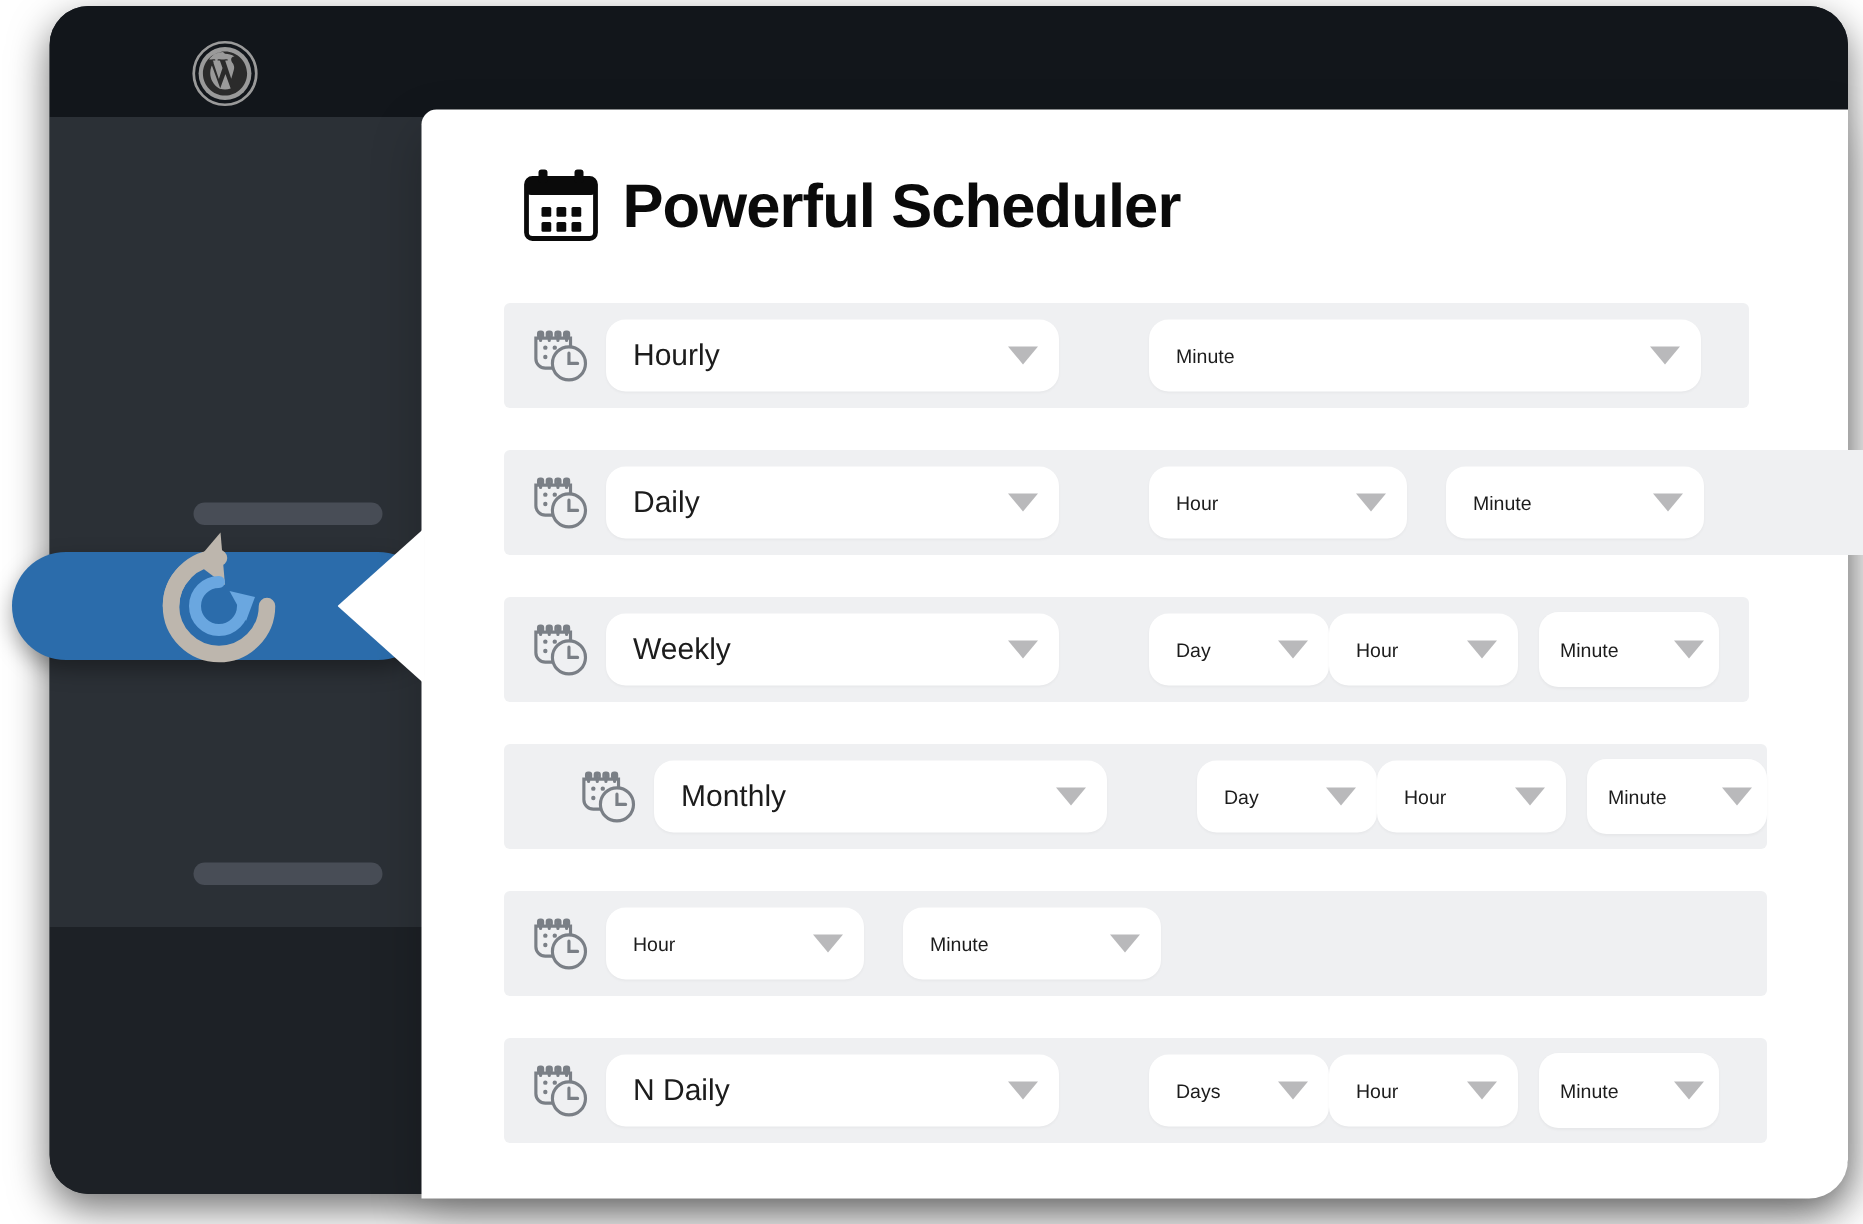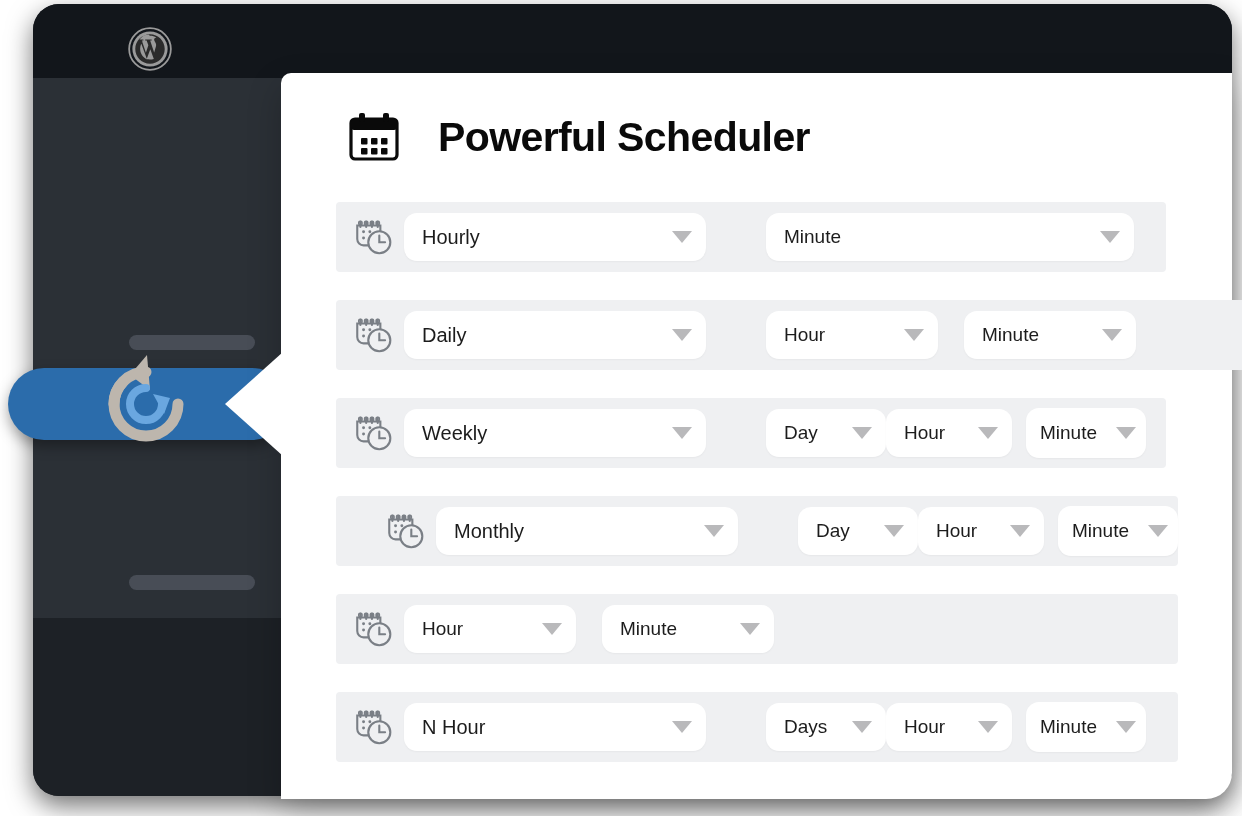--- a/index.html
+++ b/index.html
@@ -98,21 +98,21 @@
   .sync-icon {
     position: absolute;
     left: 92px; top: 350px;
     width: 108px; height: 108px;
   }
 
   
   .panel-header {
     position: absolute;
     left: 67px; top: 38px;
-    display: flex; align-items: center; gap: 38px;
+    display: flex; align-items: center; gap: 15px;
   }
   .cal-bold-icon { width: 52px; height: 52px; display: block; }
   .panel-title {
     font-size: 41px;
     font-weight: bold;
     color: #0a0a0a;
     letter-spacing: -0.6px;
     white-space: nowrap;
   }
 
@@ -144,21 +144,21 @@
     height: 48px;
     display: flex;
     align-items: center;
     justify-content: space-between;
     box-sizing: border-box;
     padding: 0 14px 0 18px;
     flex: none;
     box-shadow: 0 1px 2px rgba(0,0,0,0.04);
   }
   .sel .lbl {
-    font-size: 19px;
+    font-size: 13px;
     color: #1c1c1c;
     white-space: nowrap;
   }
   .caret {
     width: 0; height: 0;
     border-left: 10px solid transparent;
     border-right: 10px solid transparent;
     border-top: 12px solid #b9b9bb;
     margin-left: 14px;
     flex: none;
@@ -373,21 +373,21 @@
           <rect x="12" y="5" width="3" height="3.5" rx="1.2" fill="none" stroke="#7a7f86" stroke-width="1.6"></rect>
           <rect x="17.5" y="5" width="3" height="3.5" rx="1.2" fill="none" stroke="#7a7f86" stroke-width="1.6"></rect>
           <rect x="23" y="5" width="3" height="3.5" rx="1.2" fill="none" stroke="#7a7f86" stroke-width="1.6"></rect>
           <circle cx="11" cy="15" r="1.4" fill="#7a7f86"></circle>
           <circle cx="17" cy="15" r="1.4" fill="#7a7f86"></circle>
           <circle cx="11" cy="21" r="1.4" fill="#7a7f86"></circle>
           <circle cx="26" cy="25" r="10.5" fill="#eff0f2" stroke="#7a7f86" stroke-width="2"></circle>
           <path d="M26 18.5V25h5.5" stroke="#7a7f86" stroke-width="2" stroke-linecap="round" fill="none"></path>
         </svg>
         <div class="sel main">
-          <span class="lbl">N Hour</span>
+          <span class="lbl">N Daily</span>
           <span class="caret"></span>
         </div>
         <div class="sel s-day-sm">
           <span class="lbl">Days</span>
           <span class="caret"></span>
         </div>
         <div class="sel s-hour-sm">
           <span class="lbl">Hour</span>
           <span class="caret"></span>
         </div>

